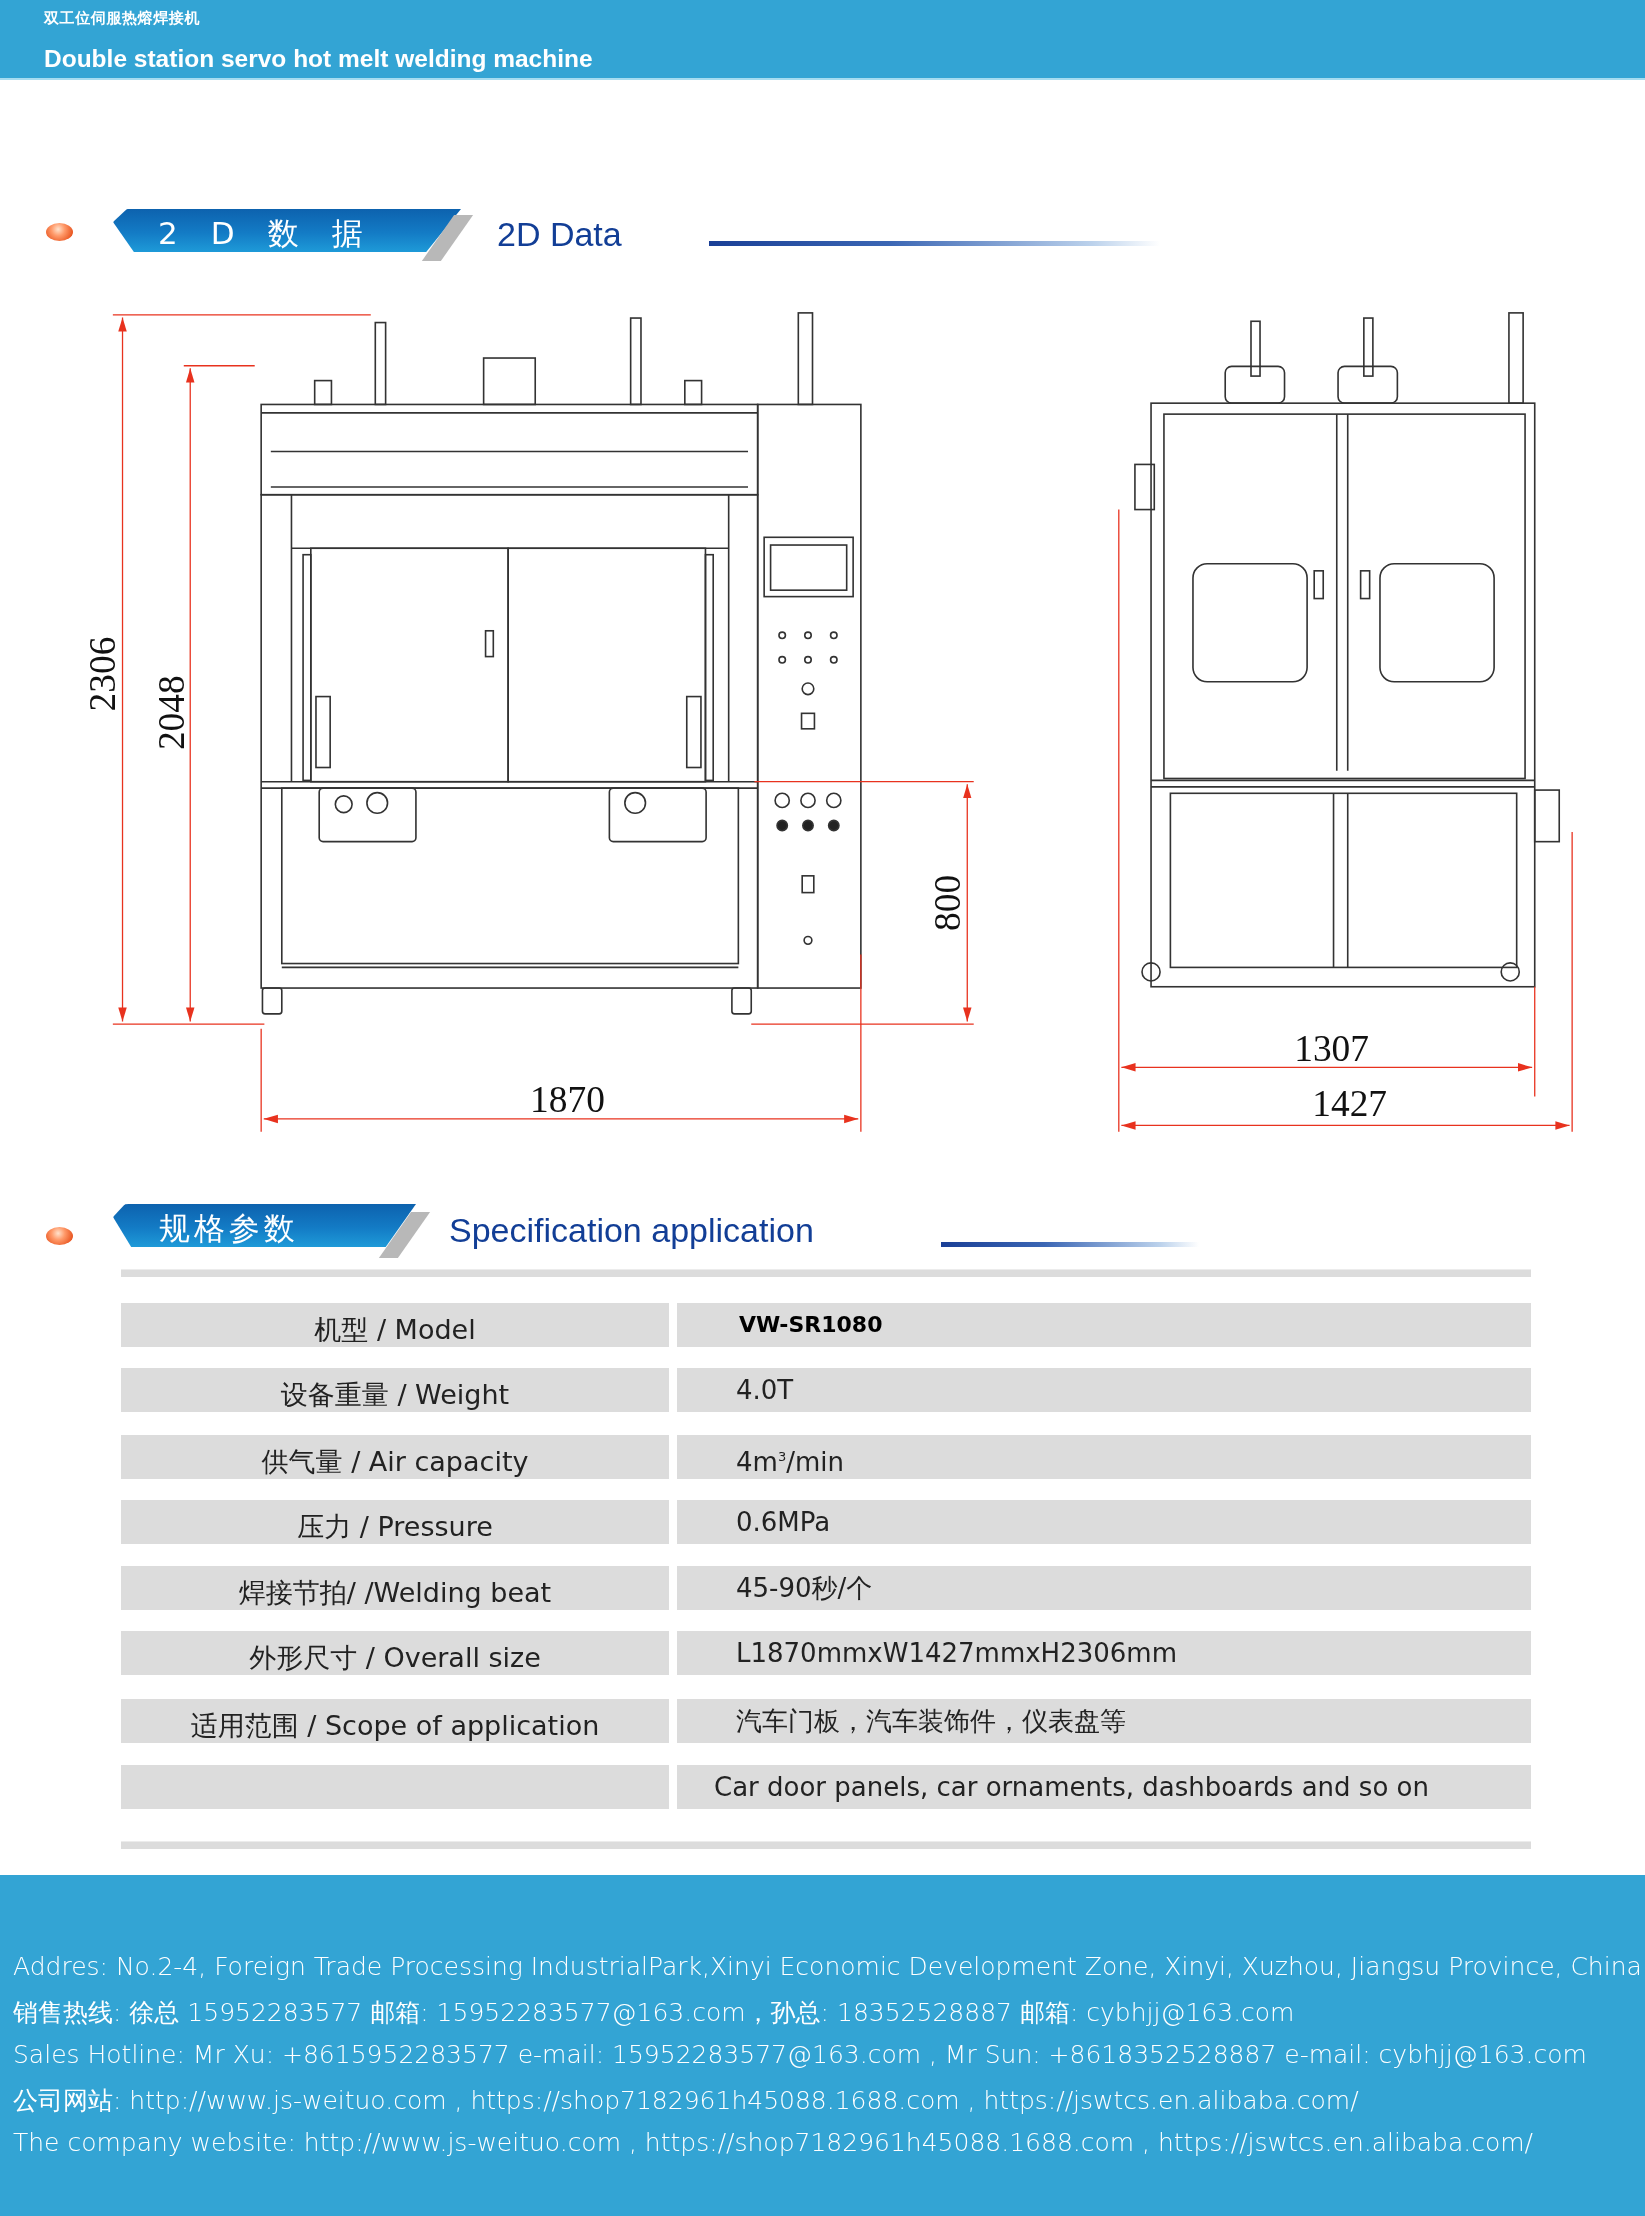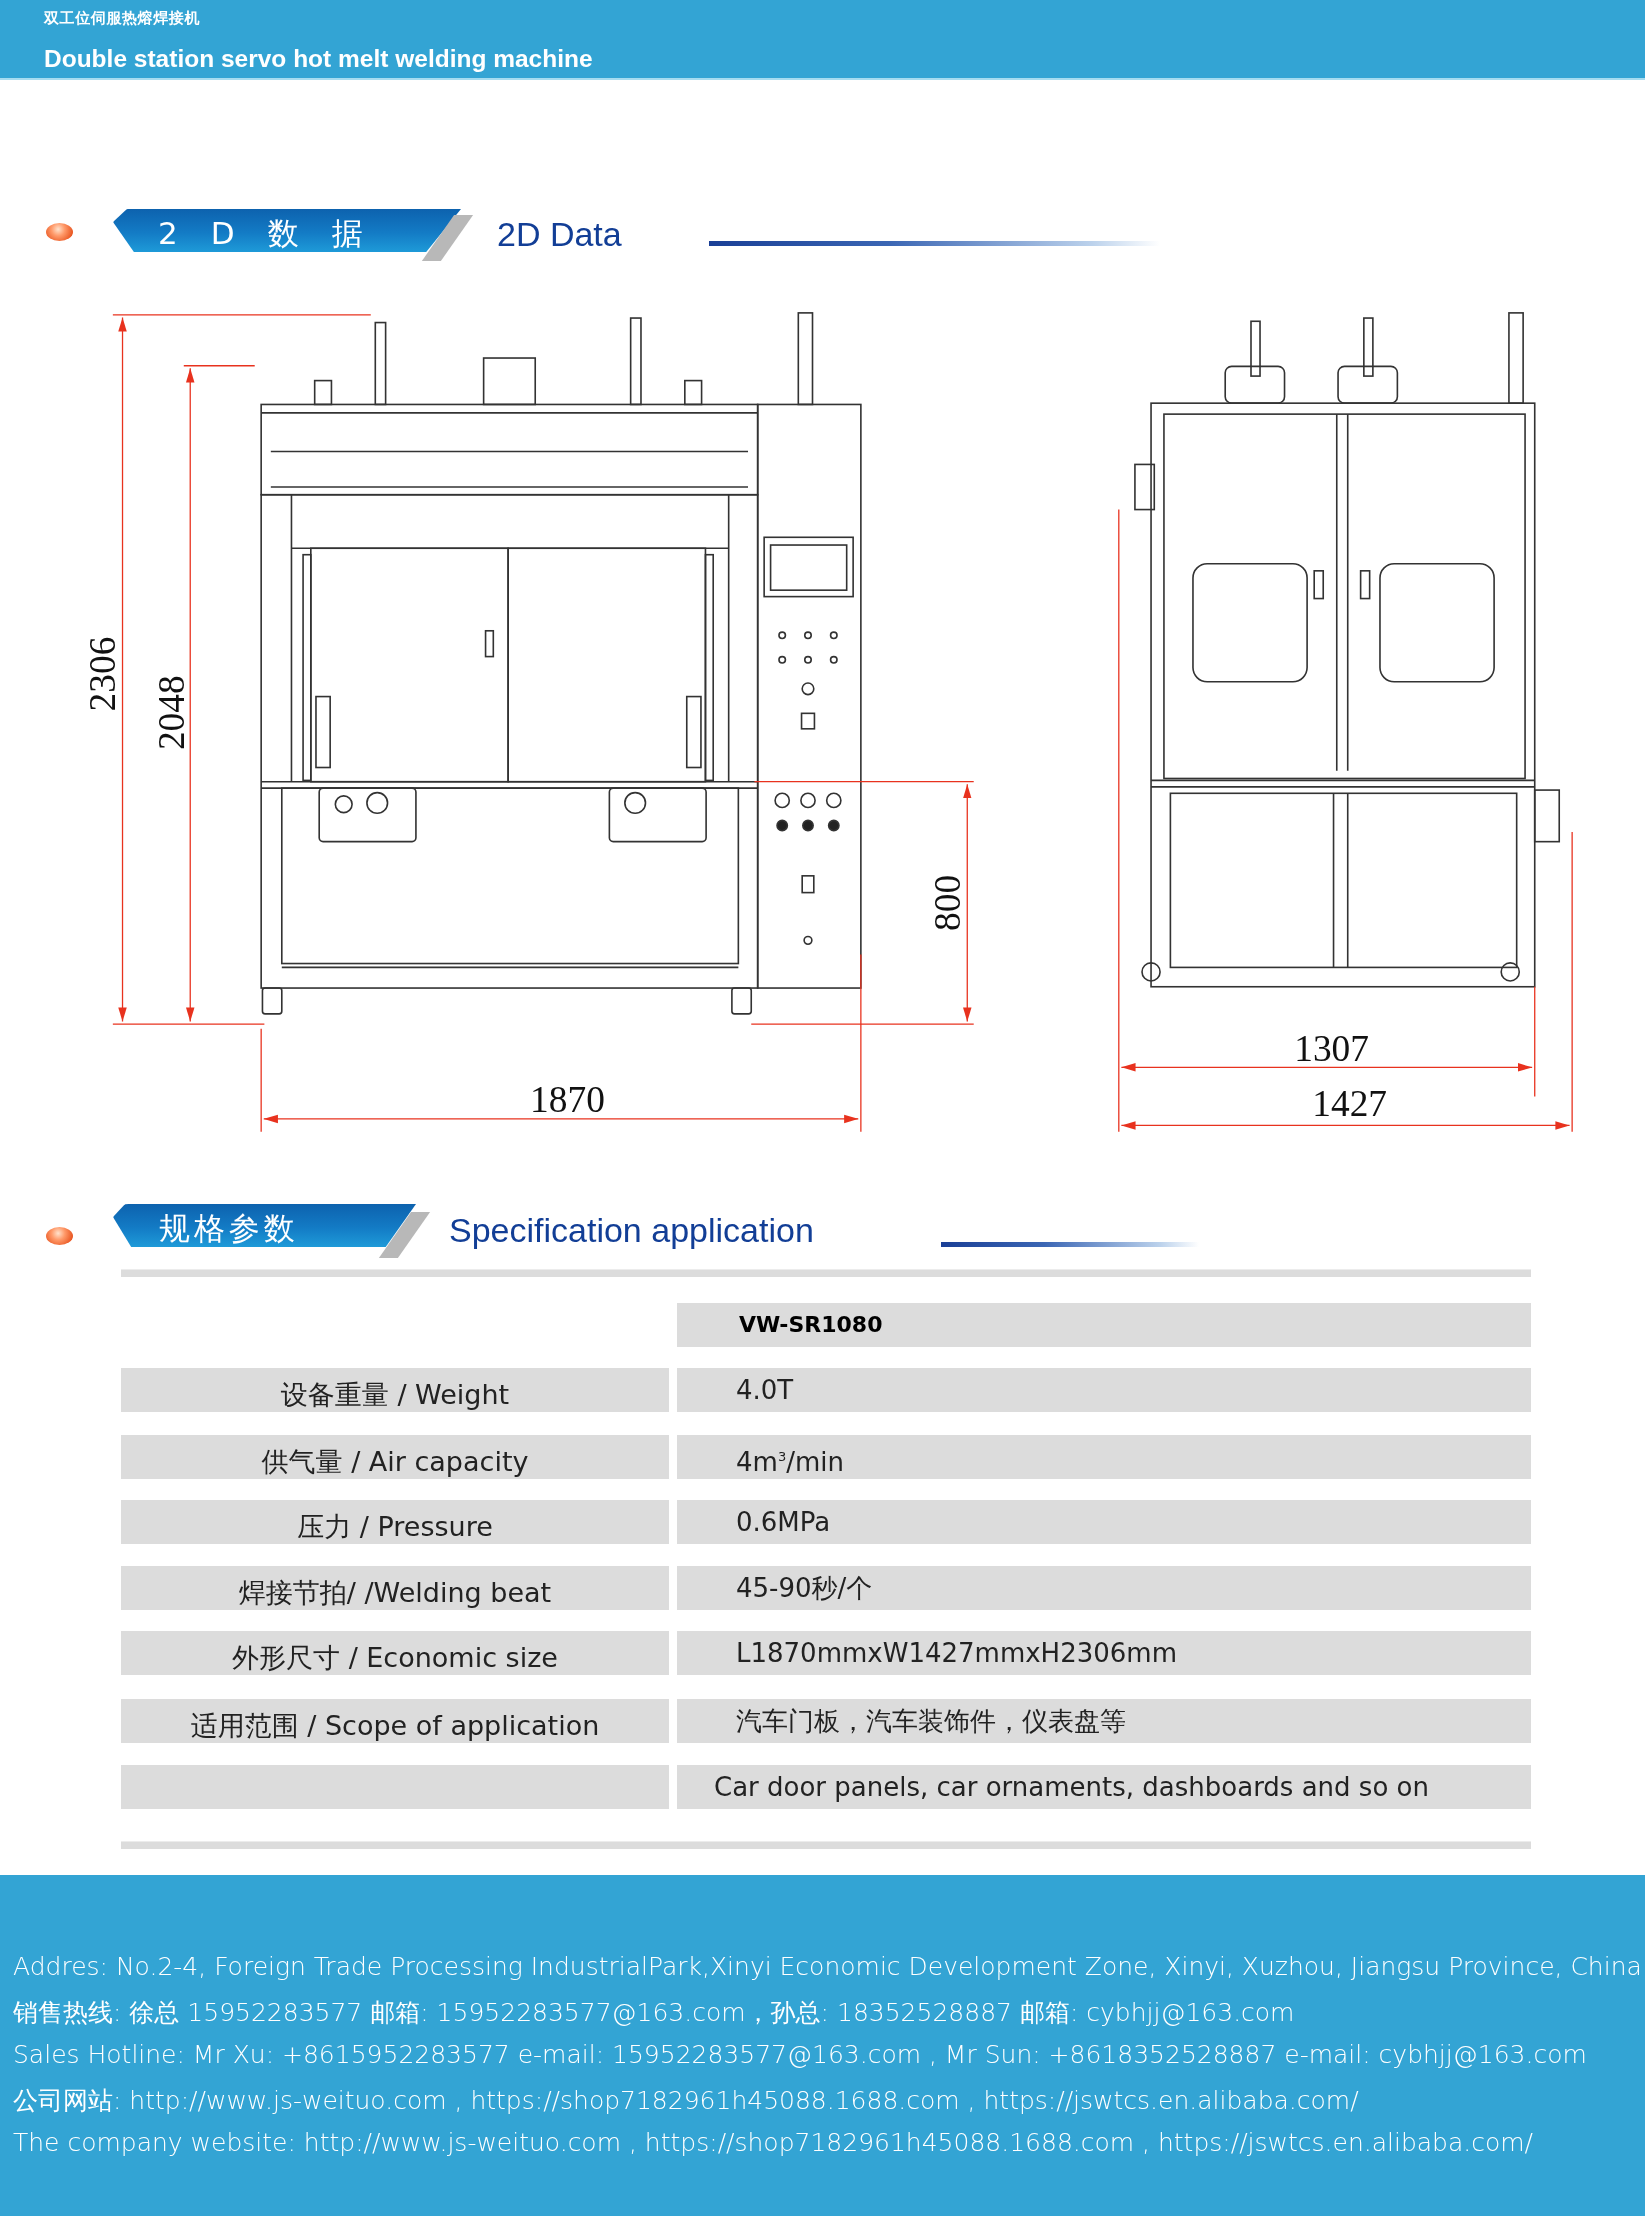--- a/index.html
+++ b/index.html
@@ -186,40 +186,41 @@
   </div>
   <div class="slash" style="left:395px; top:19.3px;"></div>
   <div class="title" style="left:449px; top:18px;">Specification application</div>
   <div class="rule" style="left:941px; top:49px; width:258px;"></div>
 </div>
 
 <div>
   <div class="spec-bar" style="top:1269px;"></div>
 
   <div class="spec-row" style="top:1303px;">
+    <div class="label">机型 / Model</div>
     <div class="value bold">VW-SR1080</div>
   </div>
   <div class="spec-row" style="top:1368px;">
     <div class="label">设备重量 / Weight</div>
     <div class="value">4.0T</div>
   </div>
   <div class="spec-row" style="top:1435px;">
     <div class="label">供气量 / Air capacity</div>
     <div class="value"><span>4m</span><sup>3</sup><span>/min</span></div>
   </div>
   <div class="spec-row" style="top:1500px;">
     <div class="label">压力 / Pressure</div>
     <div class="value">0.6MPa</div>
   </div>
   <div class="spec-row" style="top:1566px;">
     <div class="label">焊接节拍/ /Welding beat</div>
     <div class="value">45-90秒/个</div>
   </div>
   <div class="spec-row" style="top:1631px;">
-    <div class="label">外形尺寸 / Economic size</div>
+    <div class="label">外形尺寸 / Overall size</div>
     <div class="value">L1870mmxW1427mmxH2306mm</div>
   </div>
   <div class="spec-row" style="top:1699px;">
     <div class="label">适用范围 / Scope of application</div>
     <div class="value">汽车门板，汽车装饰件，仪表盘等</div>
   </div>
   <div class="spec-row" style="top:1765px;">
     <div class="label"></div>
     <div class="value en">Car door panels, car ornaments, dashboards and so on</div>
   </div>

